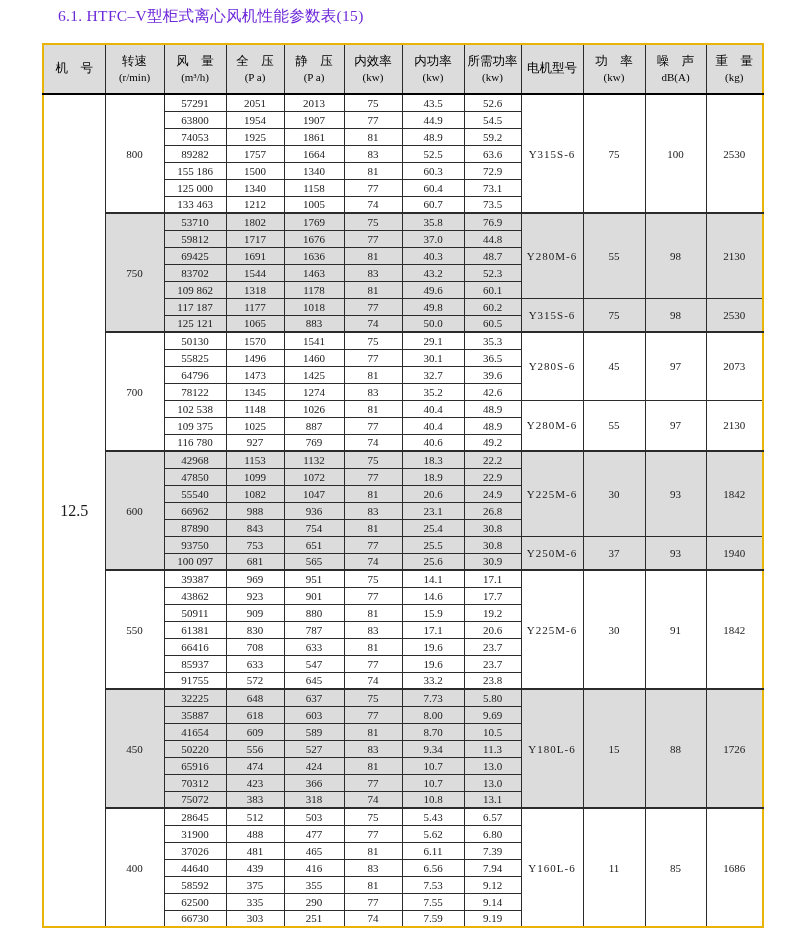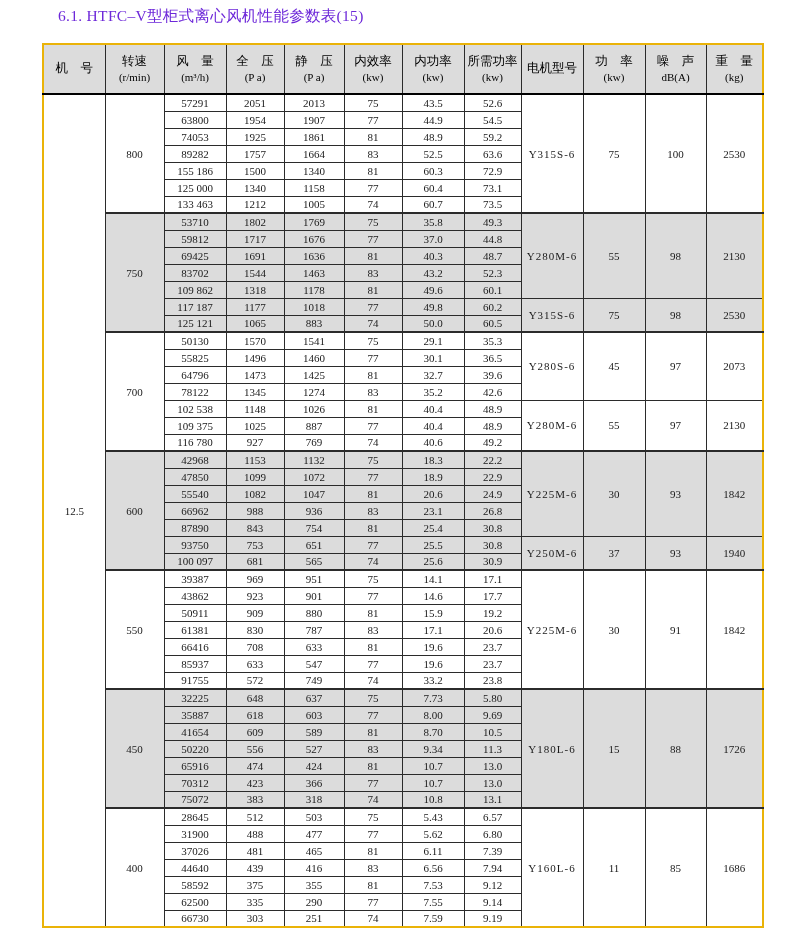--- a/index.html
+++ b/index.html
@@ -38,21 +38,21 @@
     background: var(--shade);
     height: 50px;
     font-weight: normal;
     color: #000;
   }
   .h-name { font-size: 12.5px; line-height: 1.25; }
   .h-unit { font-size: 11px; line-height: 1.2; margin-top: 1px; }
   tbody tr { height: 17px; }
   tbody td { font-size: 11px; color: #1a1a1a; }
   tr.shaded td { background: var(--shade); }
-  td.machine-cell { background: #ffffff !important; font-size: 11px; }
+  td.machine-cell { background: #ffffff !important; font-size: 16px; }
   td.motor-model { letter-spacing: 1px; }
   tr.block-start td { border-top-width: 2px; }
   thead th { border-bottom: 2px solid #000; }
 </style>
 </head>
 <body>
 
 <div class="page">
   <div class="title">6.1. HTFC–V型柜式离心风机性能参数表(15)</div>
 
@@ -184,21 +184,21 @@
           <td>60.7</td>
           <td>73.5</td>
         </tr>
         <tr class="shaded block-start">
           <td rowspan="7">750</td>
           <td>53710</td>
           <td>1802</td>
           <td>1769</td>
           <td>75</td>
           <td>35.8</td>
-          <td>49.3</td>
+          <td>76.9</td>
           <td rowspan="5" class="motor-model">Y280M-6</td>
           <td rowspan="5">55</td>
           <td rowspan="5">98</td>
           <td rowspan="5">2130</td>
         </tr>
         <tr class="shaded">
           <td>59812</td>
           <td>1717</td>
           <td>1676</td>
           <td>77</td>
@@ -428,21 +428,21 @@
           <td>85937</td>
           <td>633</td>
           <td>547</td>
           <td>77</td>
           <td>19.6</td>
           <td>23.7</td>
         </tr>
         <tr>
           <td>91755</td>
           <td>572</td>
-          <td>749</td>
+          <td>645</td>
           <td>74</td>
           <td>33.2</td>
           <td>23.8</td>
         </tr>
         <tr class="shaded block-start">
           <td rowspan="7">450</td>
           <td>32225</td>
           <td>648</td>
           <td>637</td>
           <td>75</td>

